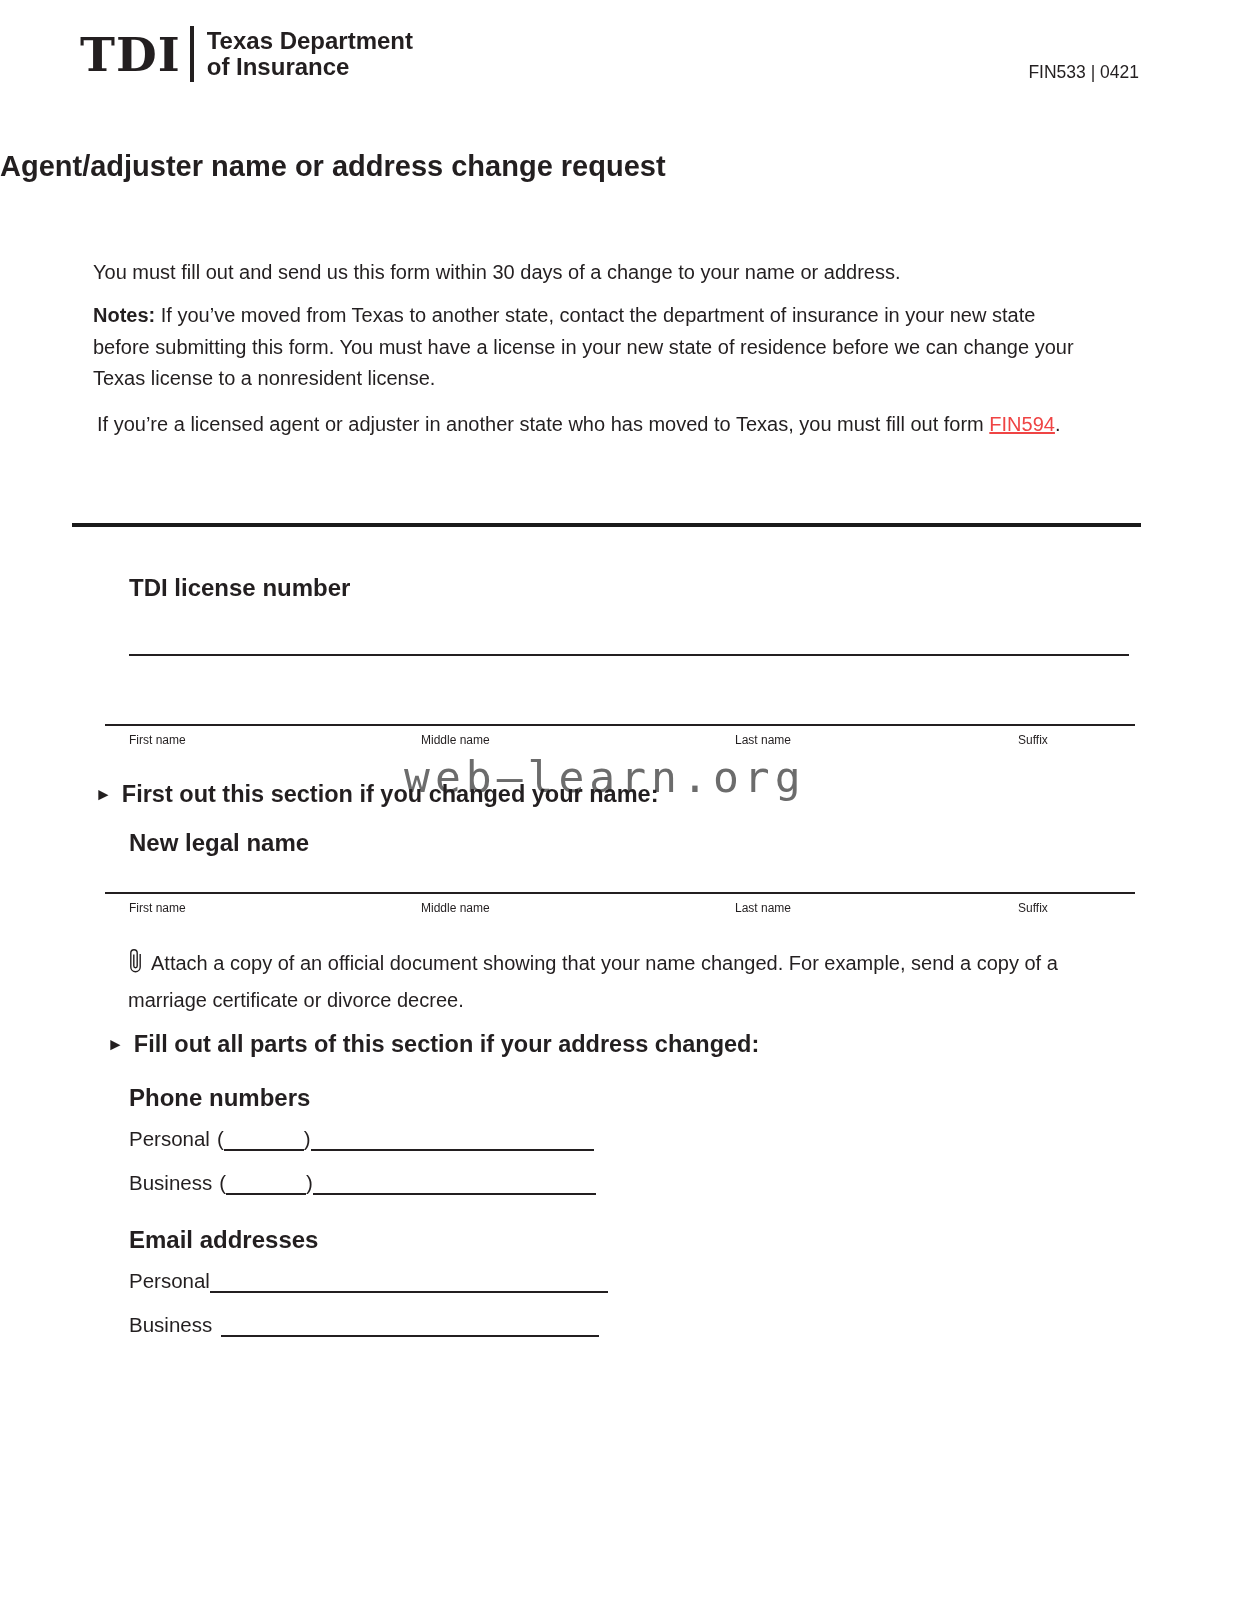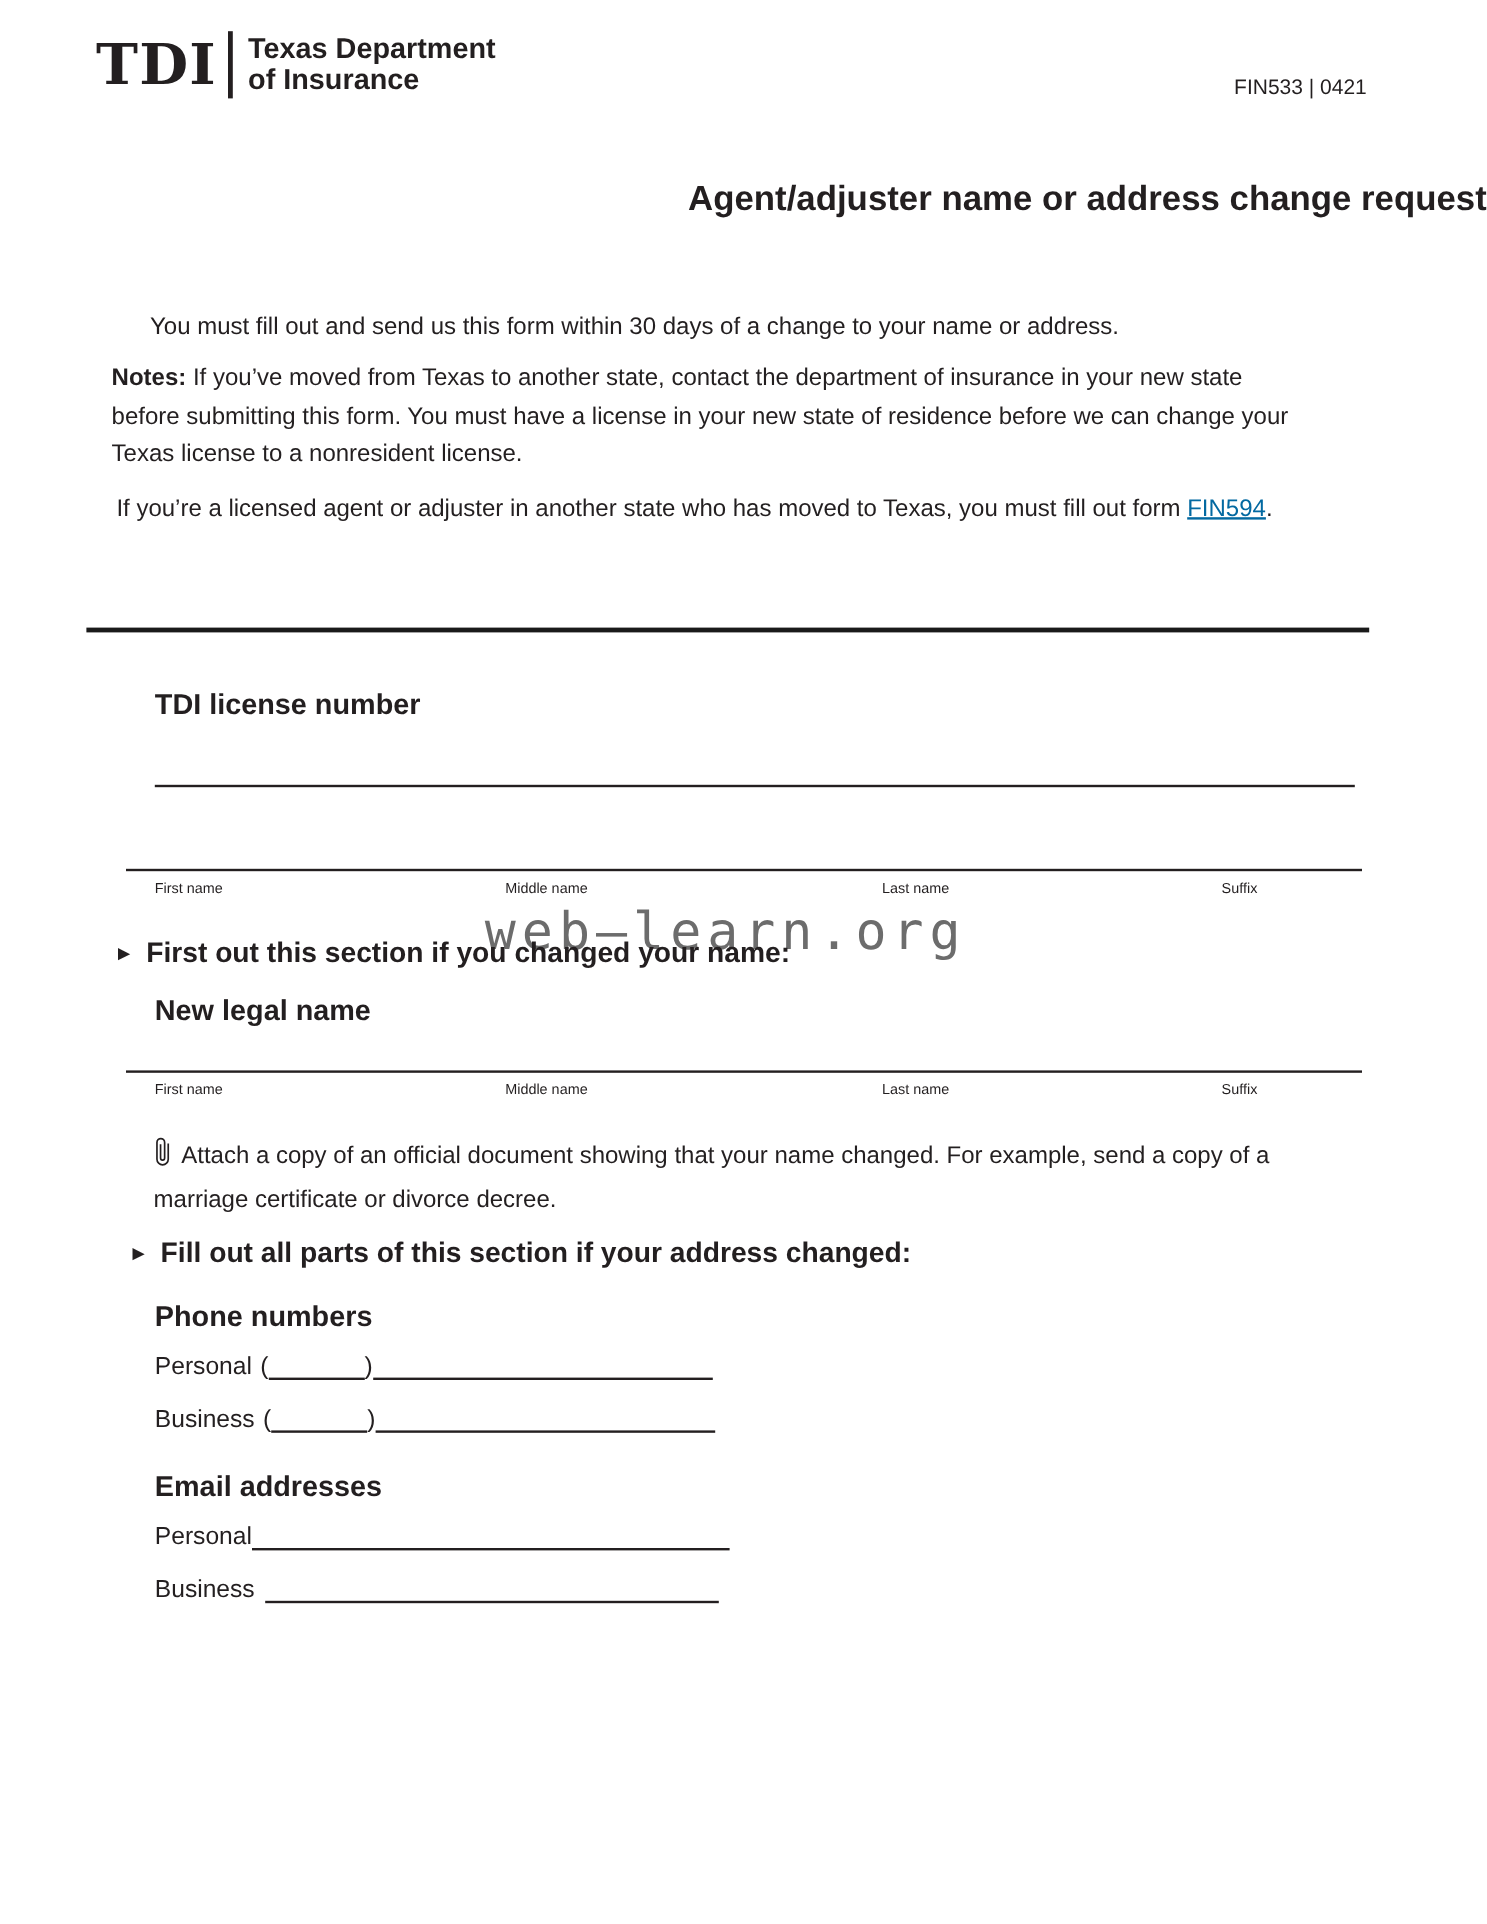--- a/index.html
+++ b/index.html
@@ -15,28 +15,28 @@
   .logo { left:80px; top:26px; display:flex; align-items:center; }
   .logo-acronym {
     font-family:"DejaVu Serif","Liberation Serif",serif;
     font-weight:bold; font-size:47px; line-height:1; letter-spacing:1px;
   }
   .logo-bar { width:4px; height:56px; background:#231f20; margin:0 13px 0 9px; }
   .logo-name { font-weight:bold; font-size:24px; line-height:26px; }
   .form-number { top:62px; right:100px; font-size:17.5px; }
 
   
-  .page-title { top:150px; left:0; width:1239px; text-align:right;
-    font-weight:bold; font-size:29px;padding-left:44px; }
+  .page-title { top:150px; left:0; width:1239px; text-align:left;
+    font-weight:bold; font-size:29px; }
   .para { font-size:20px; line-height:31px; }
-  .para1 { left:93px; top:257px; width:1010px;margin-left:32px; }
+  .para1 { left:93px; top:257px; width:1010px; }
   .notes { left:93px; top:300px; width:982px; line-height:31.5px; }
   .moved { left:97px; top:408px; width:1020px; line-height:32px; }
   .bold { font-weight:bold; }
-  .link { color:#0369a1; text-decoration:underline; cursor:pointer; }
+  .link { color:#ef4444; text-decoration:underline; cursor:pointer; }
 
   .divider { left:72px; top:523px; width:1069px; height:4px; background:#1a1a1a; }
 
   
   .sub-label { font-weight:bold; font-size:24px; }
   .license-label { left:129px; top:574px; }
   .license-field { left:129px; top:616px; width:1000px; height:40px;
     border-bottom:2px solid #231f20; }
 
   .name-row { left:105px; width:1030px; height:26px; border-bottom:2px solid #231f20; }

